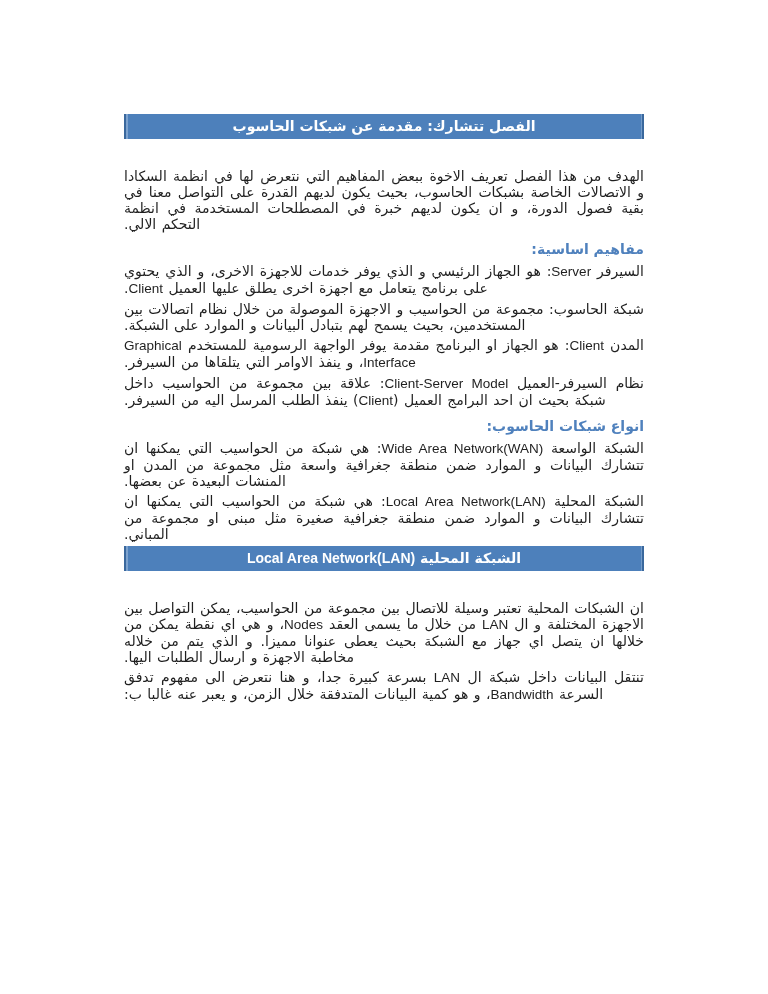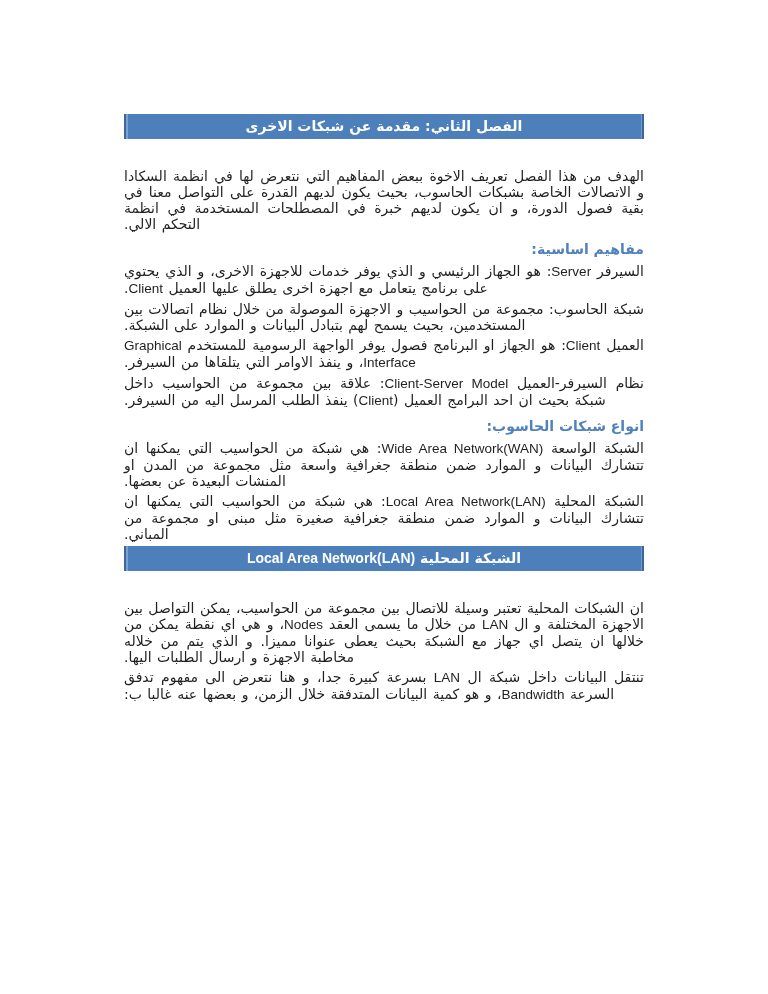--- a/index.html
+++ b/index.html
@@ -47,43 +47,43 @@
   }
   .banner .en { font-size:14px; font-weight:bold; }
 </style>
 </head>
 <body>
 
 <div class="page">
   <div class="content">
 
     <div class="banner banner-1">
-      <span>الفصل الثاني: مقدمة عن شبكات الاخرى</span>
+      <span>الفصل تتشارك: مقدمة عن شبكات الحاسوب</span>
     </div>
 
     <p class="para"><span>الهدف من هذا الفصل تعريف الاخوة ببعض المفاهيم التي نتعرض لها في انظمة السكادا و الاتصالات الخاصة بشبكات الحاسوب، بحيث يكون لديهم القدرة على التواصل معنا في بقية فصول الدورة، و ان يكون لديهم خبرة في المصطلحات المستخدمة في انظمة التحكم الالي.</span></p>
 
     <div class="blue-heading">مفاهيم اساسية:</div>
 
     <p class="para"><span>السيرفر </span><span class="en" dir="ltr">Server</span><span>: هو الجهاز الرئيسي و الذي يوفر خدمات للاجهزة الاخرى، و الذي يحتوي على برنامج يتعامل مع اجهزة اخرى يطلق عليها العميل </span><span class="en" dir="ltr">Client</span><span>.</span></p>
 
     <p class="para"><span>شبكة الحاسوب: مجموعة من الحواسيب و الاجهزة الموصولة من خلال نظام اتصالات بين المستخدمين، بحيث يسمح لهم بتبادل البيانات و الموارد على الشبكة.</span></p>
 
-    <p class="para"><span>العميل </span><span class="en" dir="ltr">Client</span><span>: هو الجهاز او البرنامج فصول يوفر الواجهة الرسومية للمستخدم </span><span class="en" dir="ltr">Graphical Interface</span><span>، و ينفذ الاوامر التي يتلقاها من السيرفر.</span></p>
+    <p class="para"><span>المدن </span><span class="en" dir="ltr">Client</span><span>: هو الجهاز او البرنامج مقدمة يوفر الواجهة الرسومية للمستخدم </span><span class="en" dir="ltr">Graphical Interface</span><span>، و ينفذ الاوامر التي يتلقاها من السيرفر.</span></p>
 
     <p class="para"><span>نظام السيرفر-العميل </span><span class="en" dir="ltr">Client-Server Model</span><span>: علاقة بين مجموعة من الحواسيب داخل شبكة بحيث ان احد البرامج العميل (</span><span class="en" dir="ltr">Client</span><span>) ينفذ الطلب المرسل اليه من السيرفر.</span></p>
 
     <div class="blue-heading">انواع شبكات الحاسوب:</div>
 
     <p class="para"><span>الشبكة الواسعة </span><span class="en" dir="ltr">Wide Area Network(WAN)</span><span>: هي شبكة من الحواسيب التي يمكنها ان تتشارك البيانات و الموارد ضمن منطقة جغرافية واسعة مثل مجموعة من المدن او المنشات البعيدة عن بعضها.</span></p>
 
     <p class="para"><span>الشبكة المحلية </span><span class="en" dir="ltr">Local Area Network(LAN)</span><span>: هي شبكة من الحواسيب التي يمكنها ان تتشارك البيانات و الموارد ضمن منطقة جغرافية صغيرة مثل مبنى او مجموعة من المباني.</span></p>
 
     <div class="banner banner-2">
       <span>الشبكة المحلية </span><span class="en" dir="ltr">Local Area Network(LAN)</span>
     </div>
 
     <p class="para"><span>ان الشبكات المحلية تعتبر وسيلة للاتصال بين مجموعة من الحواسيب، يمكن التواصل بين الاجهزة المختلفة و ال </span><span class="en" dir="ltr">LAN</span><span> من خلال ما يسمى العقد </span><span class="en" dir="ltr">Nodes</span><span>، و هي اي نقطة يمكن من خلالها ان يتصل اي جهاز مع الشبكة بحيث يعطى عنوانا مميزا. و الذي يتم من خلاله مخاطبة الاجهزة و ارسال الطلبات اليها.</span></p>
 
-    <p class="para"><span>تنتقل البيانات داخل شبكة ال </span><span class="en" dir="ltr">LAN</span><span> بسرعة كبيرة جدا، و هنا نتعرض الى مفهوم تدفق السرعة </span><span class="en" dir="ltr">Bandwidth</span><span>، و هو كمية البيانات المتدفقة خلال الزمن، و بعضها عنه غالبا ب:</span></p>
+    <p class="para"><span>تنتقل البيانات داخل شبكة ال </span><span class="en" dir="ltr">LAN</span><span> بسرعة كبيرة جدا، و هنا نتعرض الى مفهوم تدفق السرعة </span><span class="en" dir="ltr">Bandwidth</span><span>، و هو كمية البيانات المتدفقة خلال الزمن، و يعبر عنه غالبا ب:</span></p>
 
   </div>
 </div>
 
 </body></html>

